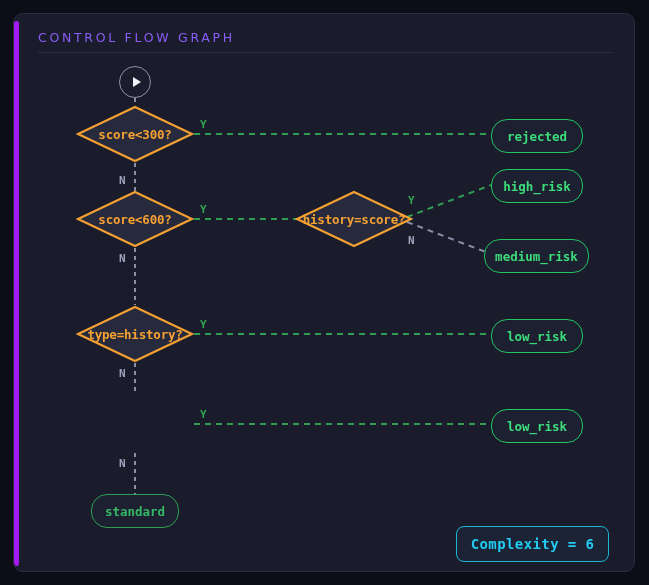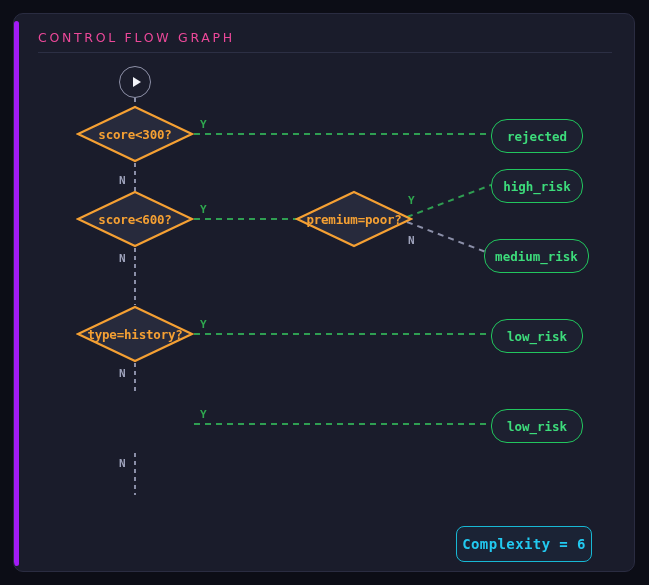--- a/index.html
+++ b/index.html
@@ -42,21 +42,21 @@
     background: #a21bf5;
     border-radius: 3px;
   }
 
   .panel-title {
     position: absolute;
     left: 24px;
     top: 16px;
     font-size: 12.5px;
     letter-spacing: 2.7px;
-    color: #ec4899;
+    color: #8b5cf6;
     font-weight: 400;
     font-family: "DejaVu Sans", sans-serif;
     white-space: nowrap;
   }
   .divider {
     position: absolute;
     left: 24px;
     top: 38px;
     width: 574px;
     height: 1px;
@@ -155,21 +155,21 @@
   }
   .edge-label.yes { color: #2fa84f; }
   .edge-label.no  { color: #9ea2bb; }
 
   
   .complexity {
     position: absolute;
     box-sizing: border-box;
     left: 442px;
     top: 512px;
-    width: 136px;
+    width: 153px;
     height: 36px;
     border: 1.5px solid #18b8d4;
     border-radius: 8px;
     background: #1b2335;
     display: flex;
     align-items: center;
     justify-content: center;
   }
   .complexity .cx-label {
     color: #22c9f0;
@@ -249,21 +249,21 @@
         <svg class="dia-svg" width="118" height="58" viewBox="0 0 118 58">
           <polygon points="59,2 116,29 59,56 2,29" fill="#272a3c" stroke="#f5a033" stroke-width="2.2"></polygon>
         </svg>
         <span class="dia-label">score&lt;600?</span>
       </div>
 
       <div class="node decision" style="left:281px; top:176px; width:118px;">
         <svg class="dia-svg" width="118" height="58" viewBox="0 0 118 58">
           <polygon points="59,2 116,29 59,56 2,29" fill="#272a3c" stroke="#f5a033" stroke-width="2.2"></polygon>
         </svg>
-        <span class="dia-label">premium=poor?</span>
+        <span class="dia-label">history=score?</span>
       </div>
 
       <div class="node decision" style="left:62px; top:291px;">
         <svg class="dia-svg" width="118" height="58" viewBox="0 0 118 58">
           <polygon points="59,2 116,29 59,56 2,29" fill="#272a3c" stroke="#f5a033" stroke-width="2.2"></polygon>
         </svg>
         <span class="dia-label">type=history?</span>
       </div>
 
 
@@ -280,20 +280,23 @@
       </div>
 
       <div class="node outcome" style="left:477px; top:305px; width:92px;">
         <span class="out-label">low_risk</span>
       </div>
 
       <div class="node outcome" style="left:477px; top:395px; width:92px;">
         <span class="out-label">low_risk</span>
       </div>
 
+      <div class="node outcome dim" style="left:77px; top:480px; width:88px;">
+        <span class="out-label">standard</span>
+      </div>
 
       <div class="complexity">
         <span class="cx-label">Complexity = 6</span>
       </div>
 
     </div>
   </div>
 </div>
 
 </body></html>

